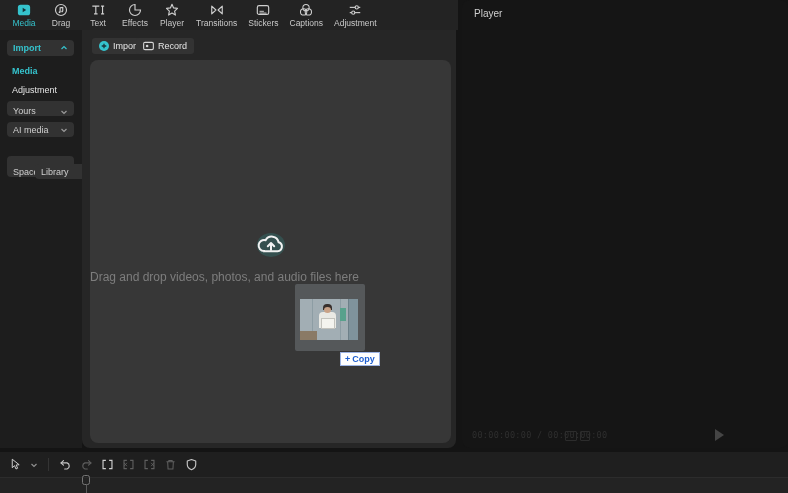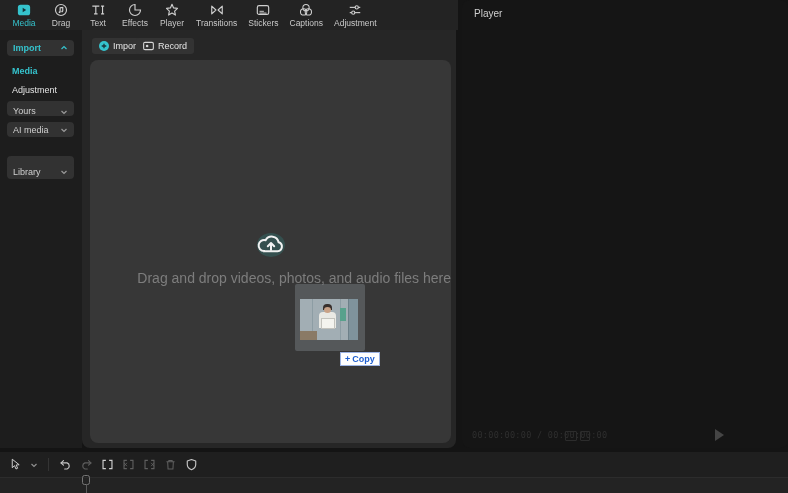--- a/index.html
+++ b/index.html
@@ -26,21 +26,21 @@
   .side-link.accent{color:#35c3cd;font-weight:bold;}
 
   
   .media-panel{position:absolute;left:82px;top:30px;width:374px;height:418px;background:#262626;
     border-radius:0 0 8px 8px;}
   .chip{position:absolute;top:8px;height:16px;background:#333333;border:none;border-radius:3px;
     display:flex;align-items:center;gap:4px;padding:0 7px;cursor:pointer;}
   .chip span{font-size:9px;color:#e6e6e6;}
   .dropzone{position:absolute;left:8px;top:30px;width:361px;height:383px;background:#373737;border-radius:8px;}
   .dz-cloud{position:absolute;left:163px;top:168px;width:36px;height:32px;}
-  .dz-hint{position:absolute;left:0;top:210px;width:100%;text-align:right;font-size:14px;color:#7d7d7d;}
+  .dz-hint{position:absolute;left:0;top:210px;width:100%;text-align:left;font-size:12px;color:#7d7d7d;}
 
   
   .drag-ghost{position:absolute;left:205px;top:224px;width:70px;height:67px;
     background:rgba(165,176,182,0.28);border-radius:2px;}
   .thumb{position:absolute;left:210px;top:239px;width:58px;height:41px;background:#a2aeb4;overflow:hidden;}
   .thumb .wall-seam{position:absolute;top:0;width:1px;height:100%;background:#8d9da4;}
   .thumb .door{position:absolute;right:0;top:0;width:9px;height:100%;background:#7f939c;border-left:1px solid #6d8089;}
   .thumb .poster{position:absolute;right:12px;top:9px;width:6px;height:13px;background:#58a18c;}
   .thumb .desk{position:absolute;left:0;bottom:0;width:17px;height:9px;background:#8a7a66;}
   .thumb .hair{position:absolute;left:23px;top:5px;width:9px;height:6px;background:#372f2c;border-radius:4px 4px 0 0;}
@@ -186,21 +186,21 @@
       <svg width="8" height="8" viewBox="0 0 8 8">
           <path d="M1.5 3 L4 5.5 L6.5 3" fill="none" stroke="#9a9a9a" stroke-width="1.2"></path>
         </svg>
     </div>
     <div class="side-pill" style="top:126px;height:21px;align-items:flex-end;">
       <span class="pill-label">Spaces</span>
       <svg width="8" height="8" viewBox="0 0 8 8">
           <path d="M1.5 3 L4 5.5 L6.5 3" fill="none" stroke="#9a9a9a" stroke-width="1.2"></path>
         </svg>
     </div>
-    <div class="side-pill" style="top:134px;height:15px;">
+    <div class="side-pill" style="top:134px;height:15px;margin-left:28px;">
       <span class="pill-label">Library</span>
       <svg width="8" height="8" viewBox="0 0 8 8">
           <path d="M1.5 3 L4 5.5 L6.5 3" fill="none" stroke="#9a9a9a" stroke-width="1.2"></path>
         </svg>
     </div>
   </div>
 
   <div class="media-panel">
     <button class="chip" style="left:10px;">
       <svg width="10" height="10" viewBox="0 0 10 10">

